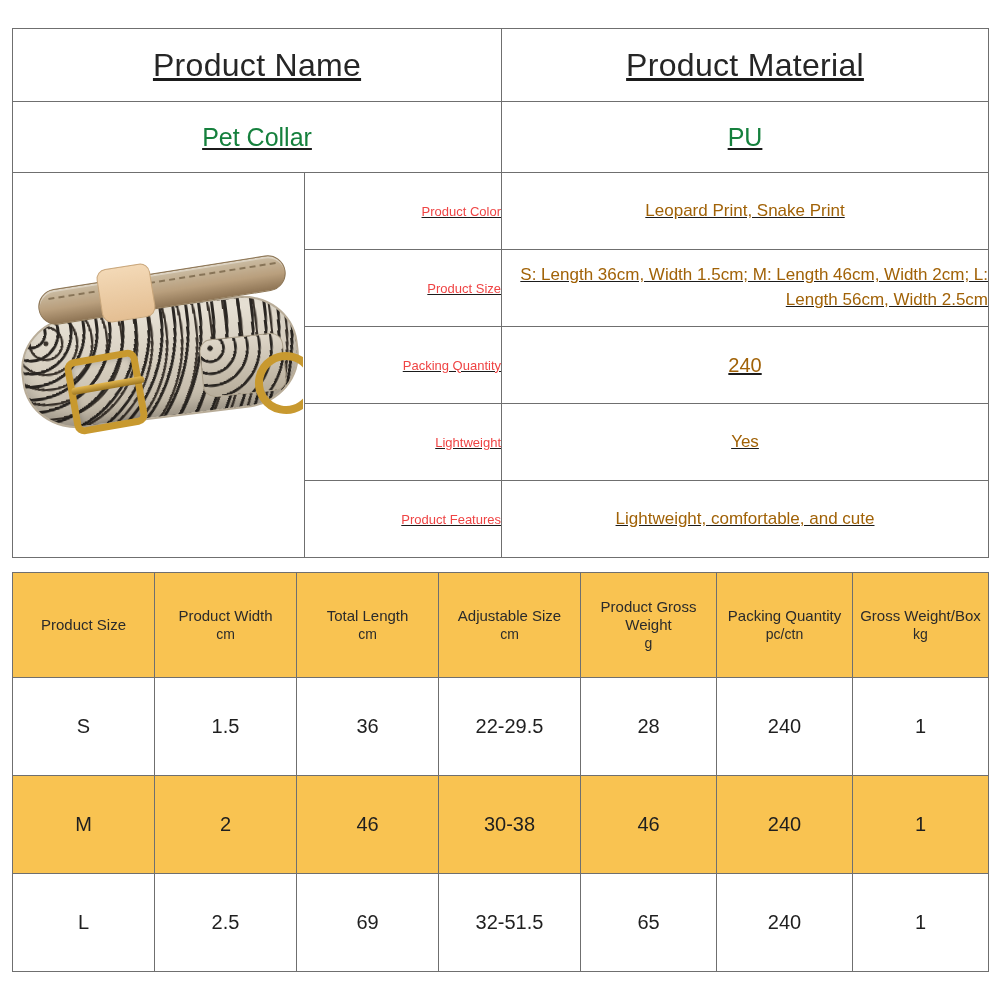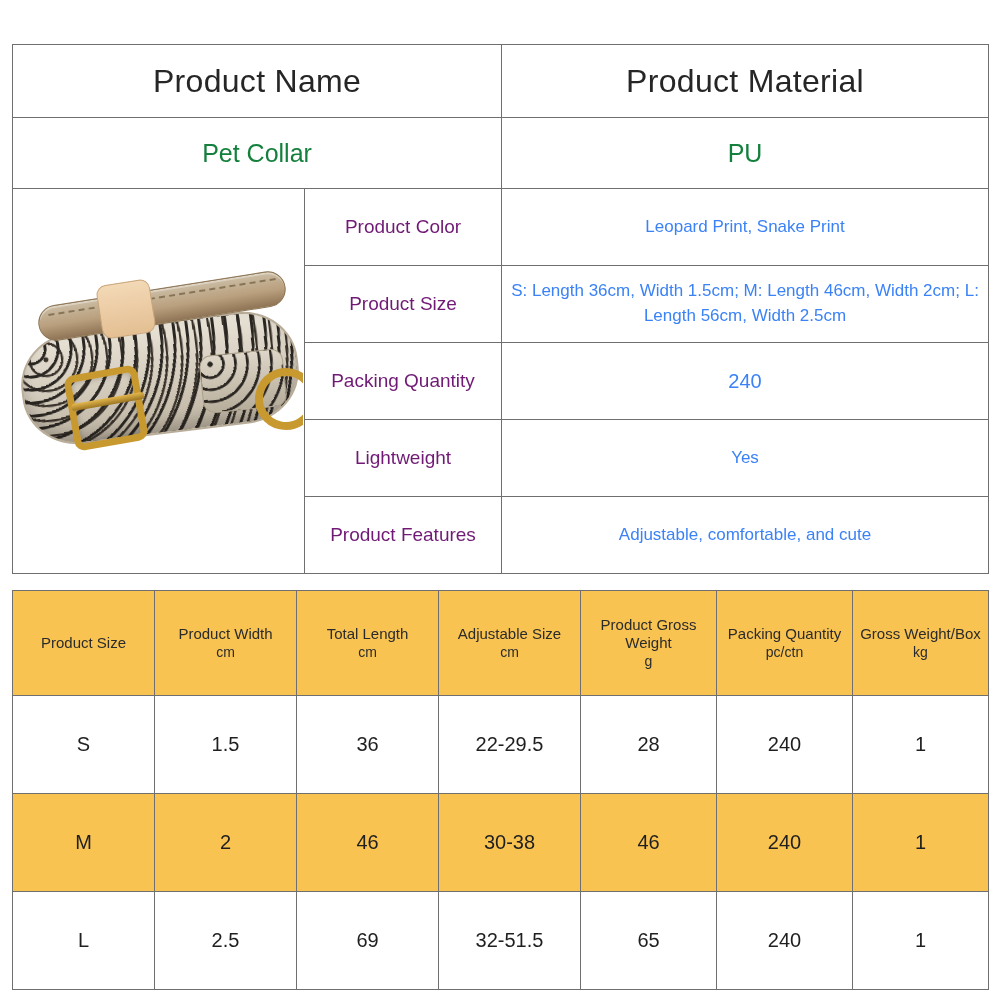--- a/index.html
+++ b/index.html
@@ -21,21 +21,22 @@
     box-sizing: border-box;
     padding: 28px 12px 14px 12px;
     background: #ffffff;
   }
 
   
   table.spec {
     width: 976px;
     border-collapse: collapse;
     table-layout: fixed;
-    margin: 16px auto;
+    margin: 0 auto;
+    text-decoration: underline;
   }
   table.spec td {
     border: 1px solid #6f6f6f;
     padding: 0;
     vertical-align: middle;
     background: #ffffff;
   }
   .hdr {
     background: #f9c351;
     text-align: center;
@@ -45,33 +46,33 @@
     letter-spacing: .3px;
   }
   .namerow {
     text-align: center;
     font-size: 25px;
     color: #15803d;
     height: 70px;
   }
   .label-cell {
     background: #f9c351;
-    text-align: center;
-    font-size: 19px;
-    color: #701a75;
+    text-align: right;
+    font-size: 13px;
+    color: #ef4444;
     height: 76px;
   }
   .value-cell {
     text-align: center;
     font-size: 17px;
-    color: #3b82f6;
+    color: #a16207;
     padding: 6px 12px;
   }
   .value-cell.left {
-    text-align: center;
+    text-align: right;
     line-height: 1.45;
   }
   .value-big {
     font-size: 20px;
   }
   .img-cell {
     padding: 0;
     background: #ffffff;
     vertical-align: middle;
     text-align: center;
@@ -262,21 +263,21 @@
         <td class="value-cell value-big">240</td>
       </tr>
 
       <tr>
         <td class="label-cell">Lightweight</td>
         <td class="value-cell">Yes</td>
       </tr>
 
       <tr>
         <td class="label-cell">Product Features</td>
-        <td class="value-cell">Adjustable, comfortable, and cute</td>
+        <td class="value-cell">Lightweight, comfortable, and cute</td>
       </tr>
     </tbody>
   </table>
 
   <table class="sizes">
     <colgroup>
       <col style="width:142px">
       <col style="width:142px">
       <col style="width:142px">
       <col style="width:142px">

